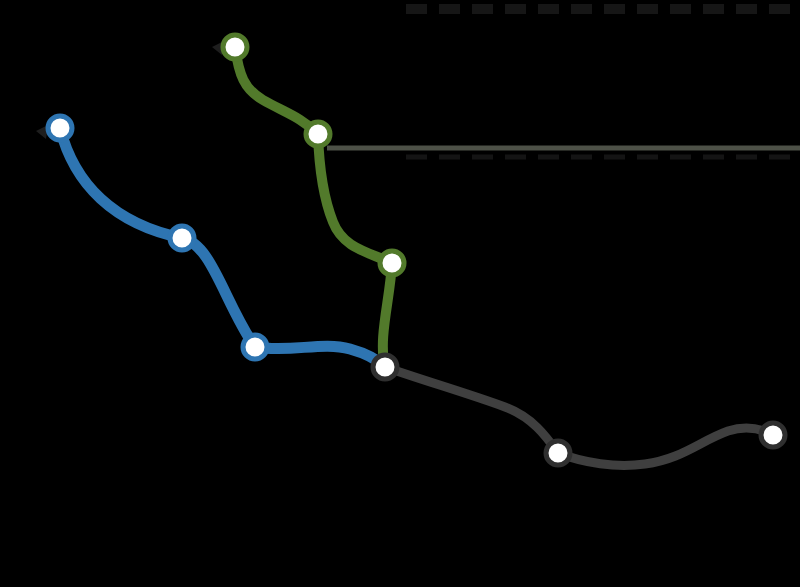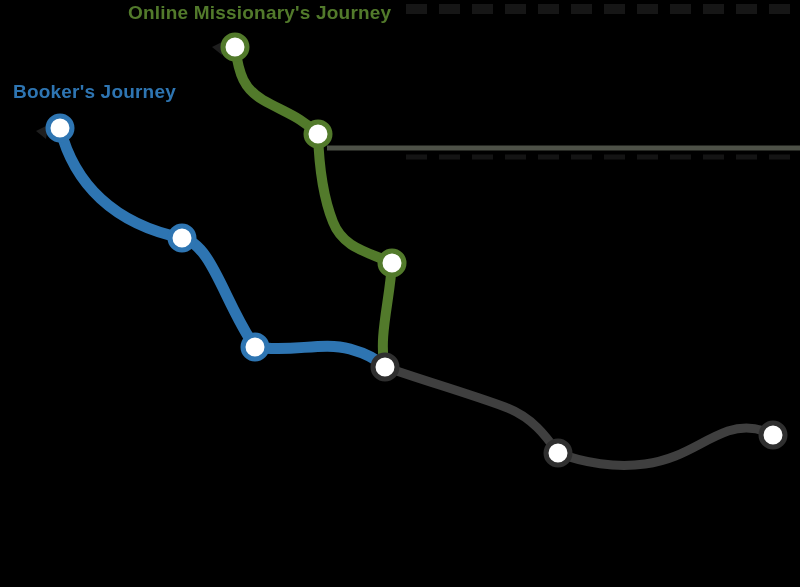--- a/index.html
+++ b/index.html
@@ -49,16 +49,14 @@
       <circle cx="318" cy="134" r="12" fill="#ffffff" stroke="#527a2b" stroke-width="5"></circle>
       <circle cx="392" cy="263" r="12" fill="#ffffff" stroke="#527a2b" stroke-width="5"></circle>
       <circle cx="60" cy="128" r="12" fill="#ffffff" stroke="#2e75b2" stroke-width="5"></circle>
       <circle cx="182" cy="238" r="12" fill="#ffffff" stroke="#2e75b2" stroke-width="5"></circle>
       <circle cx="255" cy="347" r="12" fill="#ffffff" stroke="#2e75b2" stroke-width="5"></circle>
       <circle cx="385" cy="367" r="12" fill="#ffffff" stroke="#2f2f2f" stroke-width="5"></circle>
       <circle cx="558" cy="453" r="12" fill="#ffffff" stroke="#2f2f2f" stroke-width="5"></circle>
       <circle cx="773" cy="435" r="12" fill="#ffffff" stroke="#2f2f2f" stroke-width="5"></circle>
     </svg>
 
-  <div class="journey-title green" style="color: rgb(82, 122, 43);">Online Missionary's Journey</div>
 
-  <div class="journey-title blue" style="color: rgb(46, 117, 178);">Booker's Journey</div>
 </div>
 
 </body></html>

